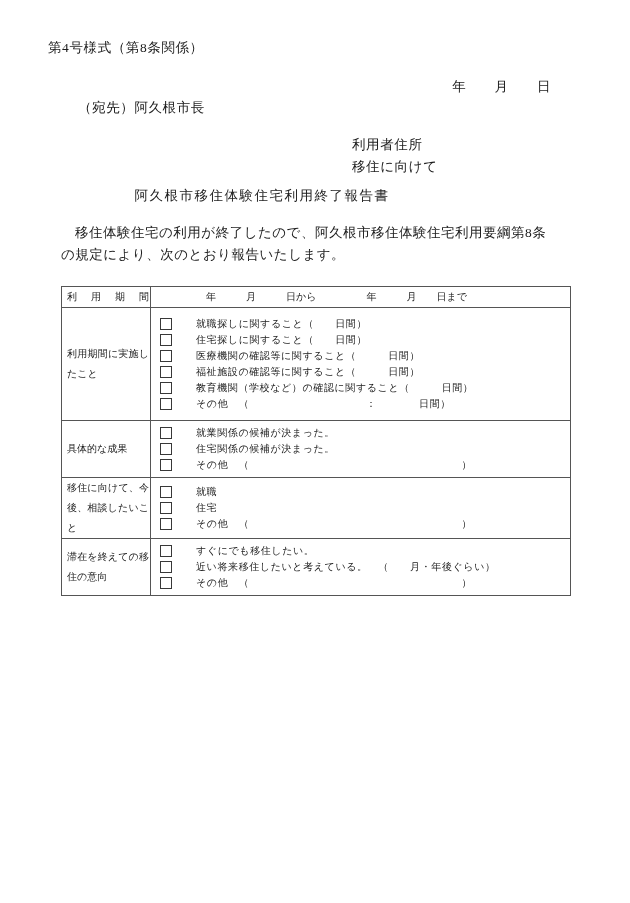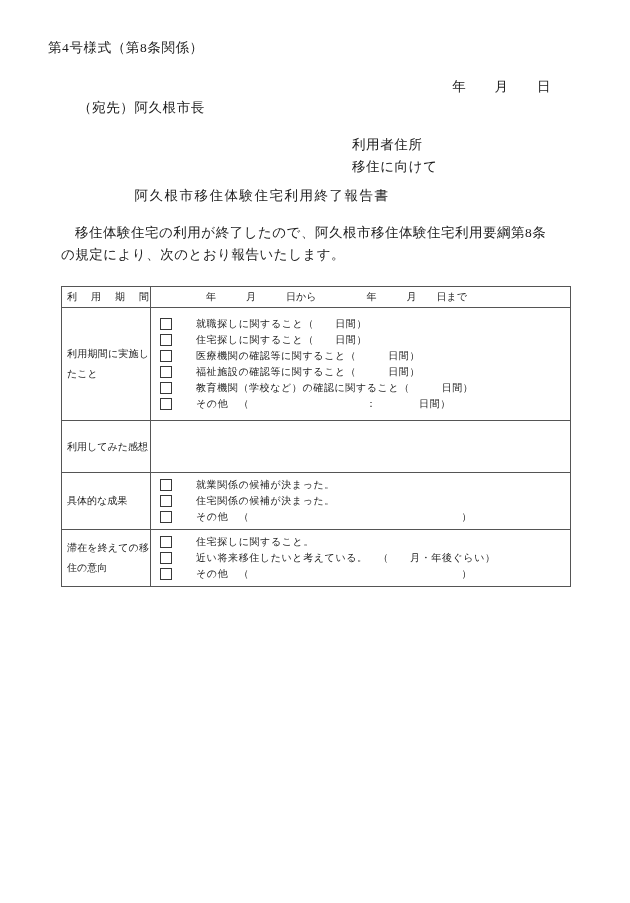--- a/index.html
+++ b/index.html
@@ -95,50 +95,54 @@
         <div class="cb-line"><span class="cb-box"></span><span class="cb-text">就職探しに関すること（　　日間）</span></div>
         <div class="cb-line"><span class="cb-box"></span><span class="cb-text">住宅探しに関すること（　　日間）</span></div>
         <div class="cb-line"><span class="cb-box"></span><span class="cb-text">医療機関の確認等に関すること（　　　日間）</span></div>
         <div class="cb-line"><span class="cb-box"></span><span class="cb-text">福祉施設の確認等に関すること（　　　日間）</span></div>
         <div class="cb-line"><span class="cb-box"></span><span class="cb-text">教育機関（学校など）の確認に関すること（　　　日間）</span></div>
         <div class="cb-line"><span class="cb-box"></span><span class="cb-text">その他　（　　　　　　　　　　　：　　　　日間）</span></div>
       </div>
     </td>
   </tr>
 
-  <tr class="h3">
-    <td>
-          <div class="label-text">利用してみた感想</div>
-        </td>
-    <td>
-          <div class="empty-cell"></div>
-        </td>
-  </tr>
 
   <tr class="h4">
     <td>
           <div class="label-text">具体的な成果</div>
         </td>
     <td>
       <div class="cb-cell">
         <div class="cb-line"><span class="cb-box"></span><span class="cb-text">就業関係の候補が決まった。</span></div>
         <div class="cb-line"><span class="cb-box"></span><span class="cb-text">住宅関係の候補が決まった。</span></div>
         <div class="cb-line"><span class="cb-box"></span><span class="cb-text">その他　（　　　　　　　　　　　　　　　　　　　　）</span></div>
       </div>
     </td>
   </tr>
 
+  <tr class="h5">
+    <td>
+          <div class="label-text justify-all">移住に向けて、今後、相談したいこと</div>
+        </td>
+    <td>
+      <div class="cb-cell">
+        <div class="cb-line"><span class="cb-box"></span><span class="cb-text">就職</span></div>
+        <div class="cb-line"><span class="cb-box"></span><span class="cb-text">住宅</span></div>
+        <div class="cb-line"><span class="cb-box"></span><span class="cb-text">その他　（　　　　　　　　　　　　　　　　　　　　）</span></div>
+      </div>
+    </td>
+  </tr>
 
   <tr class="h6">
     <td>
           <div class="label-text">滞在を終えての移住の意向</div>
         </td>
     <td>
       <div class="cb-cell">
-        <div class="cb-line"><span class="cb-box"></span><span class="cb-text">住宅探しに関すること。</span></div>
+        <div class="cb-line"><span class="cb-box"></span><span class="cb-text">すぐにでも移住したい。</span></div>
         <div class="cb-line"><span class="cb-box"></span><span class="cb-text">近い将来移住したいと考えている。　（　　月・年後ぐらい）</span></div>
         <div class="cb-line"><span class="cb-box"></span><span class="cb-text">その他　（　　　　　　　　　　　　　　　　　　　　）</span></div>
       </div>
     </td>
   </tr>
 
 
 </tbody>
   </table>
 

